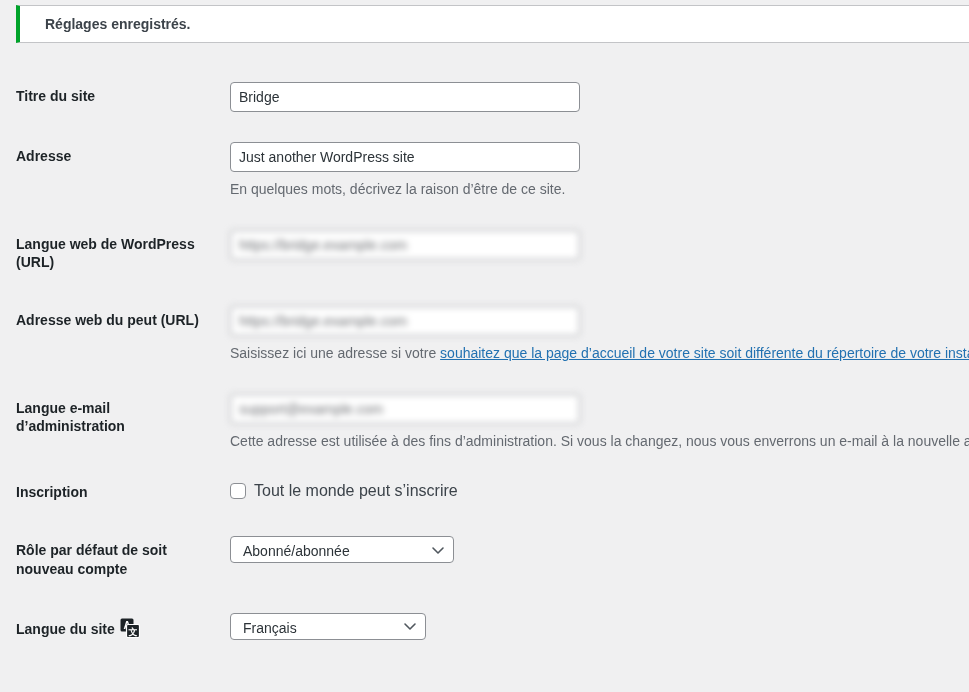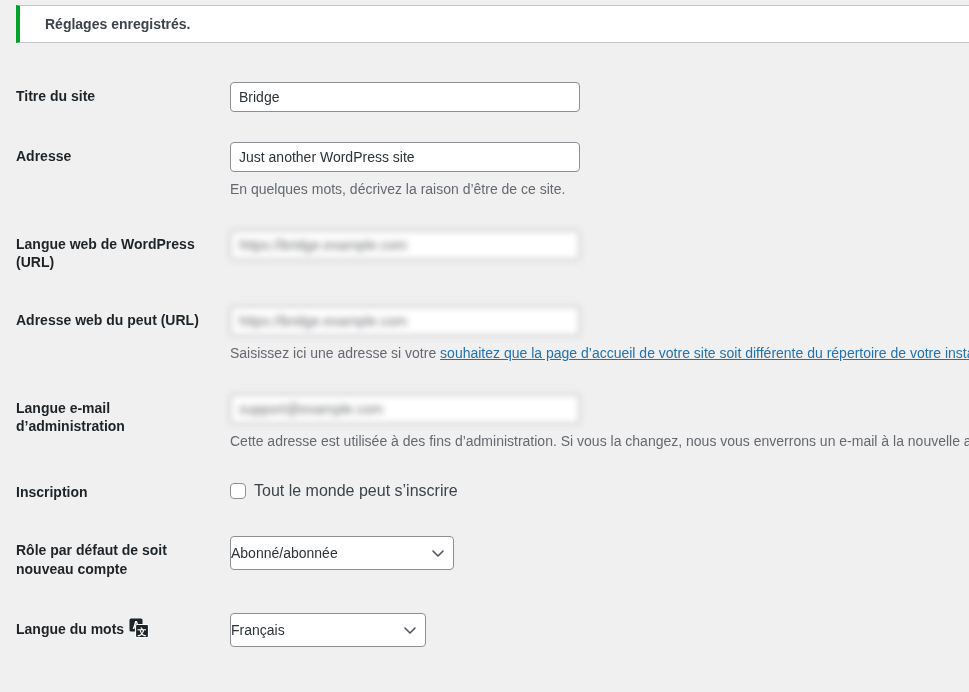--- a/index.html
+++ b/index.html
@@ -153,22 +153,22 @@
 
   
   .select-wrap {
     position: relative;
     display: inline-block;
   }
   select.wp-select {
     appearance: none;
     -webkit-appearance: none;
     box-sizing: border-box;
-    height: 34px;
-    padding: 0 30px 0 0;
+    height: 27px;
+    padding: 0 30px 0 12px;
     font-family: "Liberation Sans", sans-serif;
     font-size: 14px;
     color: #2c3338;
     background: #ffffff;
     border: 1px solid #8c8f94;
     border-radius: 4px;
     outline: none;
     line-height: 28px;
   }
   select.role-select { width: 224px; }
@@ -280,21 +280,21 @@
             <span class="select-arrow">
               <svg viewBox="0 0 14 14" width="14" height="14" aria-hidden="true">
                 <path d="M2 5 L7 10 L12 5" fill="none" stroke="#50575e" stroke-width="1.6" stroke-linecap="round" stroke-linejoin="round"></path>
               </svg>
             </span>
           </span>
         </td>
       </tr>
 
       <tr>
-        <th scope="row"><span class="label-inline">Langue du mots</span><span class="translation-icon">
+        <th scope="row"><span class="label-inline">Langue du site</span><span class="translation-icon">
             <svg viewBox="0 0 20 20" width="20" height="20" aria-hidden="true">
               <rect x="0.5" y="0.5" width="13" height="13" rx="1.5" fill="#1d2327"></rect>
               <text x="7" y="11" font-family="Liberation Sans, sans-serif" font-size="10" font-weight="700" fill="#ffffff" text-anchor="middle">A</text>
               <rect x="6.5" y="6.5" width="13" height="13" rx="1.5" fill="#1d2327" stroke="#ffffff" stroke-width="1.2"></rect>
               <text x="13" y="17" font-family="Liberation Sans, sans-serif" font-size="9" font-weight="700" fill="#ffffff" text-anchor="middle">文</text>
             </svg>
           </span></th>
         <td>
           <span class="select-wrap">
             <select class="wp-select lang-select">

